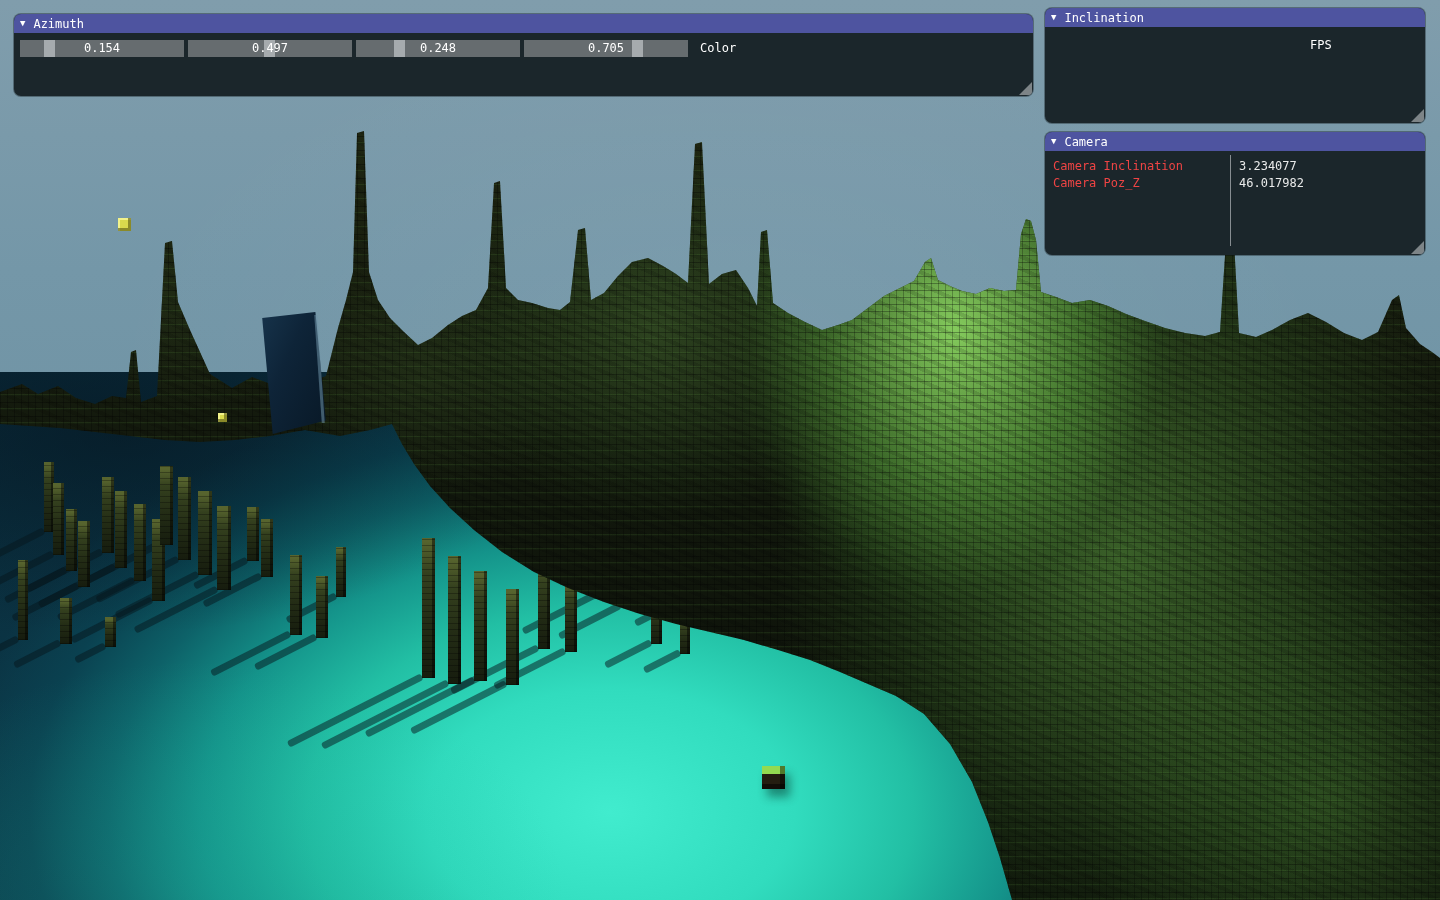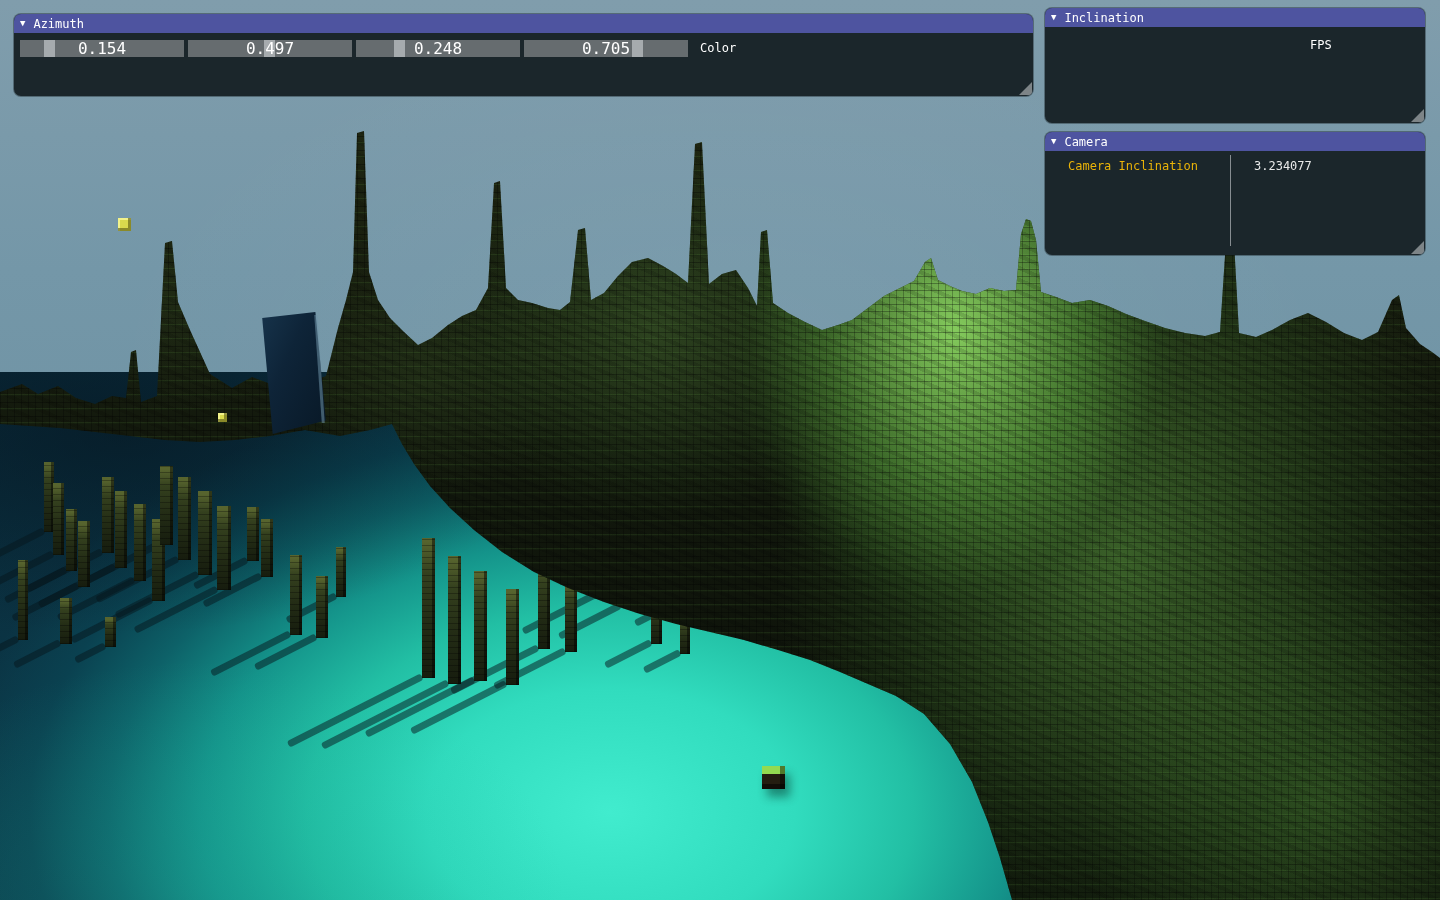--- a/index.html
+++ b/index.html
@@ -123,40 +123,40 @@
   .slider{
     position:relative;width:164px;height:17px;
     background:var(--c-slider-track,#666c6f);
   }
   .handle{
     position:absolute;top:0;width:11px;height:17px;
     background:var(--c-slider-handle,#a6abae);
   }
   .sval{
     position:relative;display:block;width:100%;text-align:center;
-    font-size:16px;line-height:17px;color:#ffffff;z-index:2;
+    font-size:12px;line-height:17px;color:#ffffff;z-index:2;
   }
   .rowlabel{font-size:12px;color:#ffffff;margin-left:8px;line-height:17px;}
   
   #panel-performance{left:1045px;top:8px;width:380px;height:115px;}
   .graph{
     position:absolute;left:8px;top:26px;width:244px;height:81px;
     background:var(--c-graph-bg,#575e62);
   }
   .gval{
     position:absolute;top:3px;left:0;width:100%;text-align:center;
     font-size:12px;color:#f4f4f4;
   }
   .gsvg{position:absolute;inset:0;width:100%;height:100%;}
   .glabel{position:absolute;left:265px;top:30px;font-size:12px;color:#ffffff;}
   
   #panel-camera{left:1045px;top:132px;width:380px;height:123px;}
   .cam-rows{margin-top:7px;}
   .crow{display:flex;height:17px;line-height:17px;font-size:12px;}
-  .clabel{width:178px;padding-left:23px;color:#eab308;}
+  .clabel{width:178px;padding-left:8px;color:#ef4444;}
   .cvalue{padding-left:8px;color:#e9eaea;}
   .cdivider{position:absolute;left:185px;top:23px;height:91px;width:1px;background:#878d91;}
 </style>
 </head>
 <body>
 
 <div class="stage">
   <div class="sky"></div>
   <div class="water"></div>
   <div id="pillar-shadows">
@@ -276,16 +276,20 @@
 <div class="panel" id="panel-camera">
   <div class="titlebar">
     <span class="tri">▼</span>
     <span>Camera</span>
   </div>
   <div class="cam-rows">
     <div class="crow">
       <span class="clabel">Camera Inclination</span>
       <span class="cvalue">3.234077</span>
     </div>
+    <div class="crow">
+      <span class="clabel">Camera Poz_Z</span>
+      <span class="cvalue">46.017982</span>
+    </div>
   </div>
   <div class="cdivider"></div>
   <div class="grip"></div>
 </div>
 
 </body></html>

